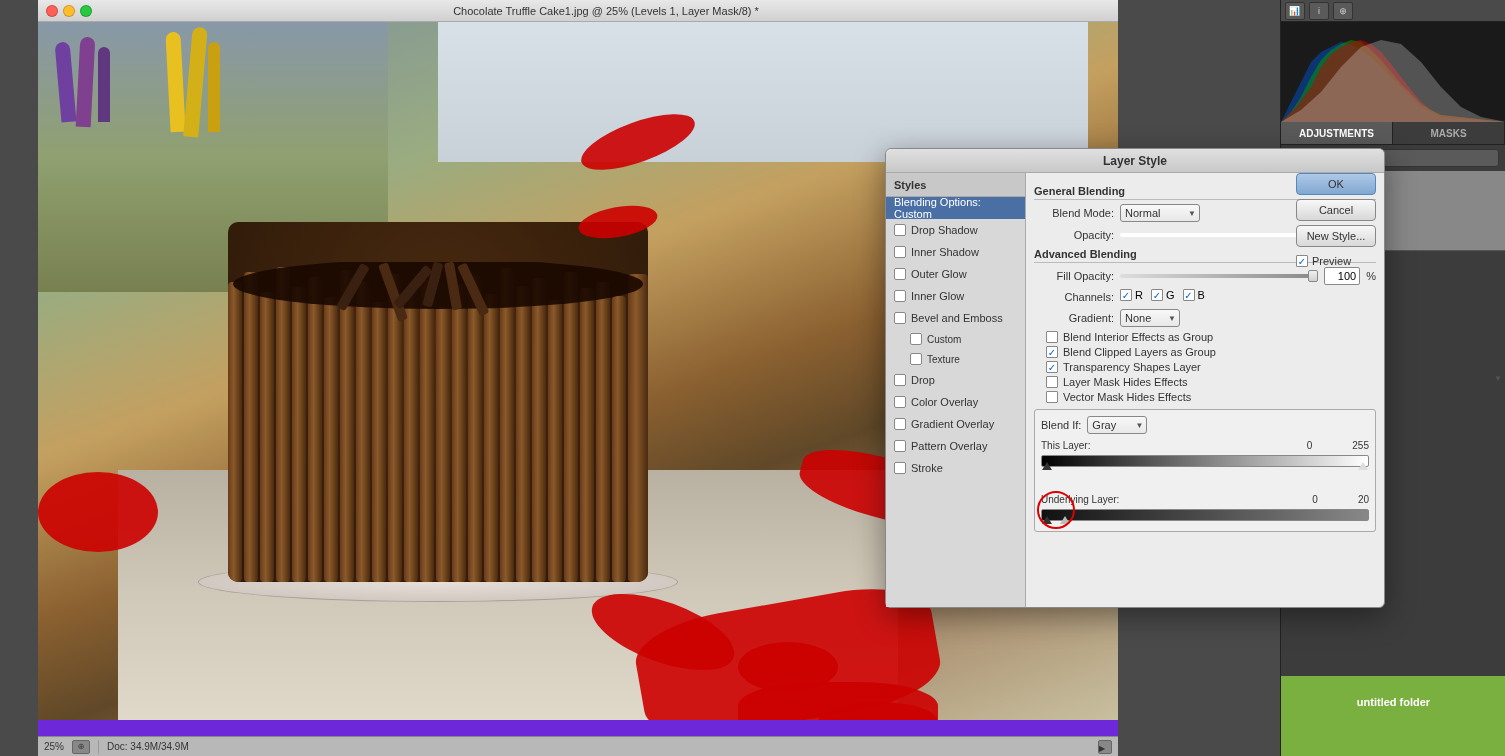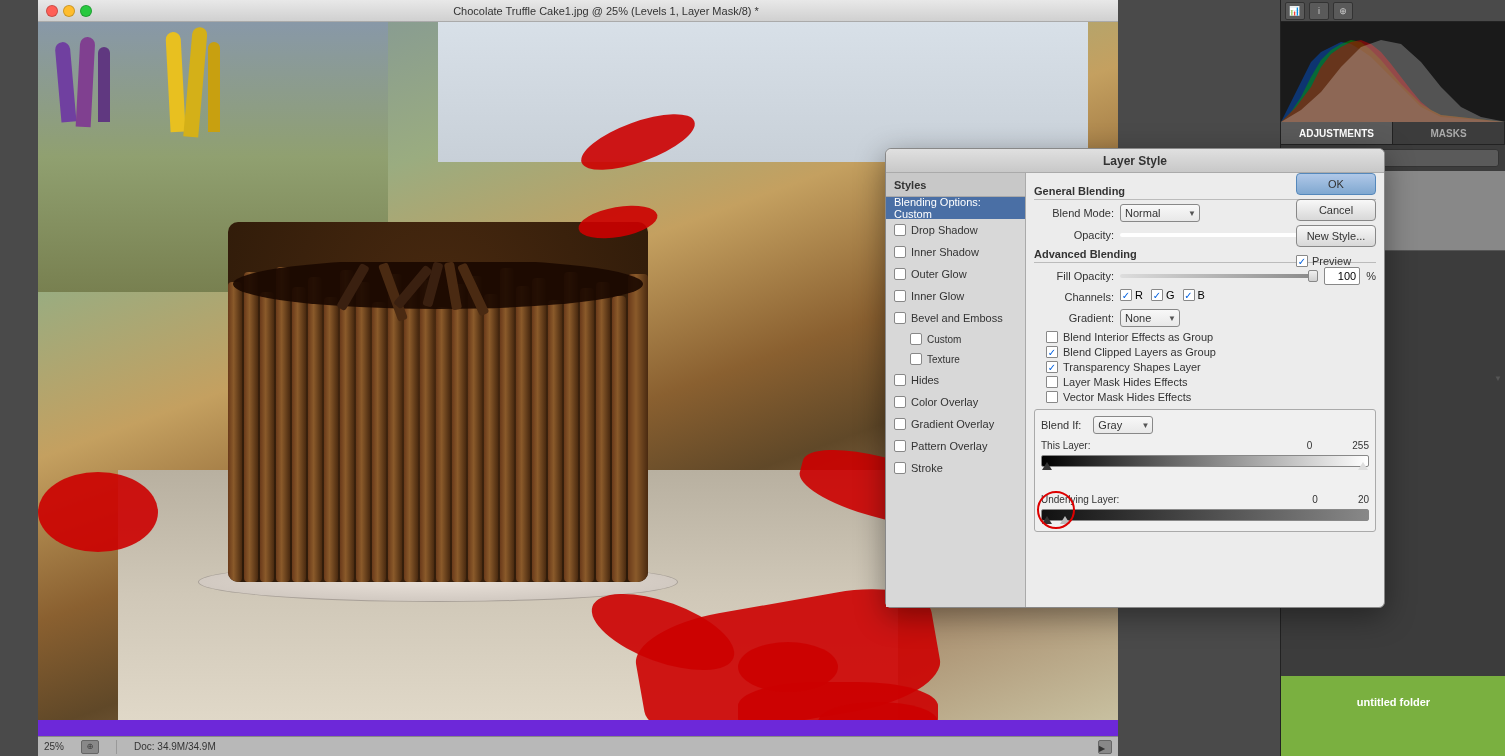--- a/index.html
+++ b/index.html
@@ -487,21 +487,21 @@
       margin-top: 6px;
       border: 1px solid #aaa;
       border-radius: 3px;
       padding: 6px;
       background: #f0f0f0;
     }
 
     .blend-if-row {
       display: flex;
       align-items: center;
-      gap: 6px;
+      gap: 0;
       margin-bottom: 6px;
     }
 
     .blend-slider-container {
       position: relative;
       margin: 4px 0;
     }
 
     .blend-slider-track {
       width: 100%;
@@ -528,21 +528,21 @@
     .ps-bottom {
       position: absolute;
       bottom: 0; left: 0;
       width: 1080px;
       height: 20px;
       background: #b8b8b8;
       border-top: 1px solid #888;
       display: flex;
       align-items: center;
       padding: 4px 6px;
-      gap: 17px;
+      gap: 8px;
     }
 
     .zoom-level {
       font-size: 10px;
       color: #333;
     }
 
     .doc-info {
       font-size: 10px;
       color: #333;
@@ -758,21 +758,21 @@
         <span>Custom</span>
       </div>
 
       <div class="style-subitem">
         <div class="style-item-checkbox" style="margin-right:5px;"></div>
         <span>Texture</span>
       </div>
 
       <div class="style-item">
         <div class="style-item-checkbox"></div>
-        <span>Hides</span>
+        <span>Drop</span>
       </div>
 
       <div class="style-item">
         <div class="style-item-checkbox"></div>
         <span>Color Overlay</span>
       </div>
 
       <div class="style-item">
         <div class="style-item-checkbox"></div>
         <span>Gradient Overlay</span>

